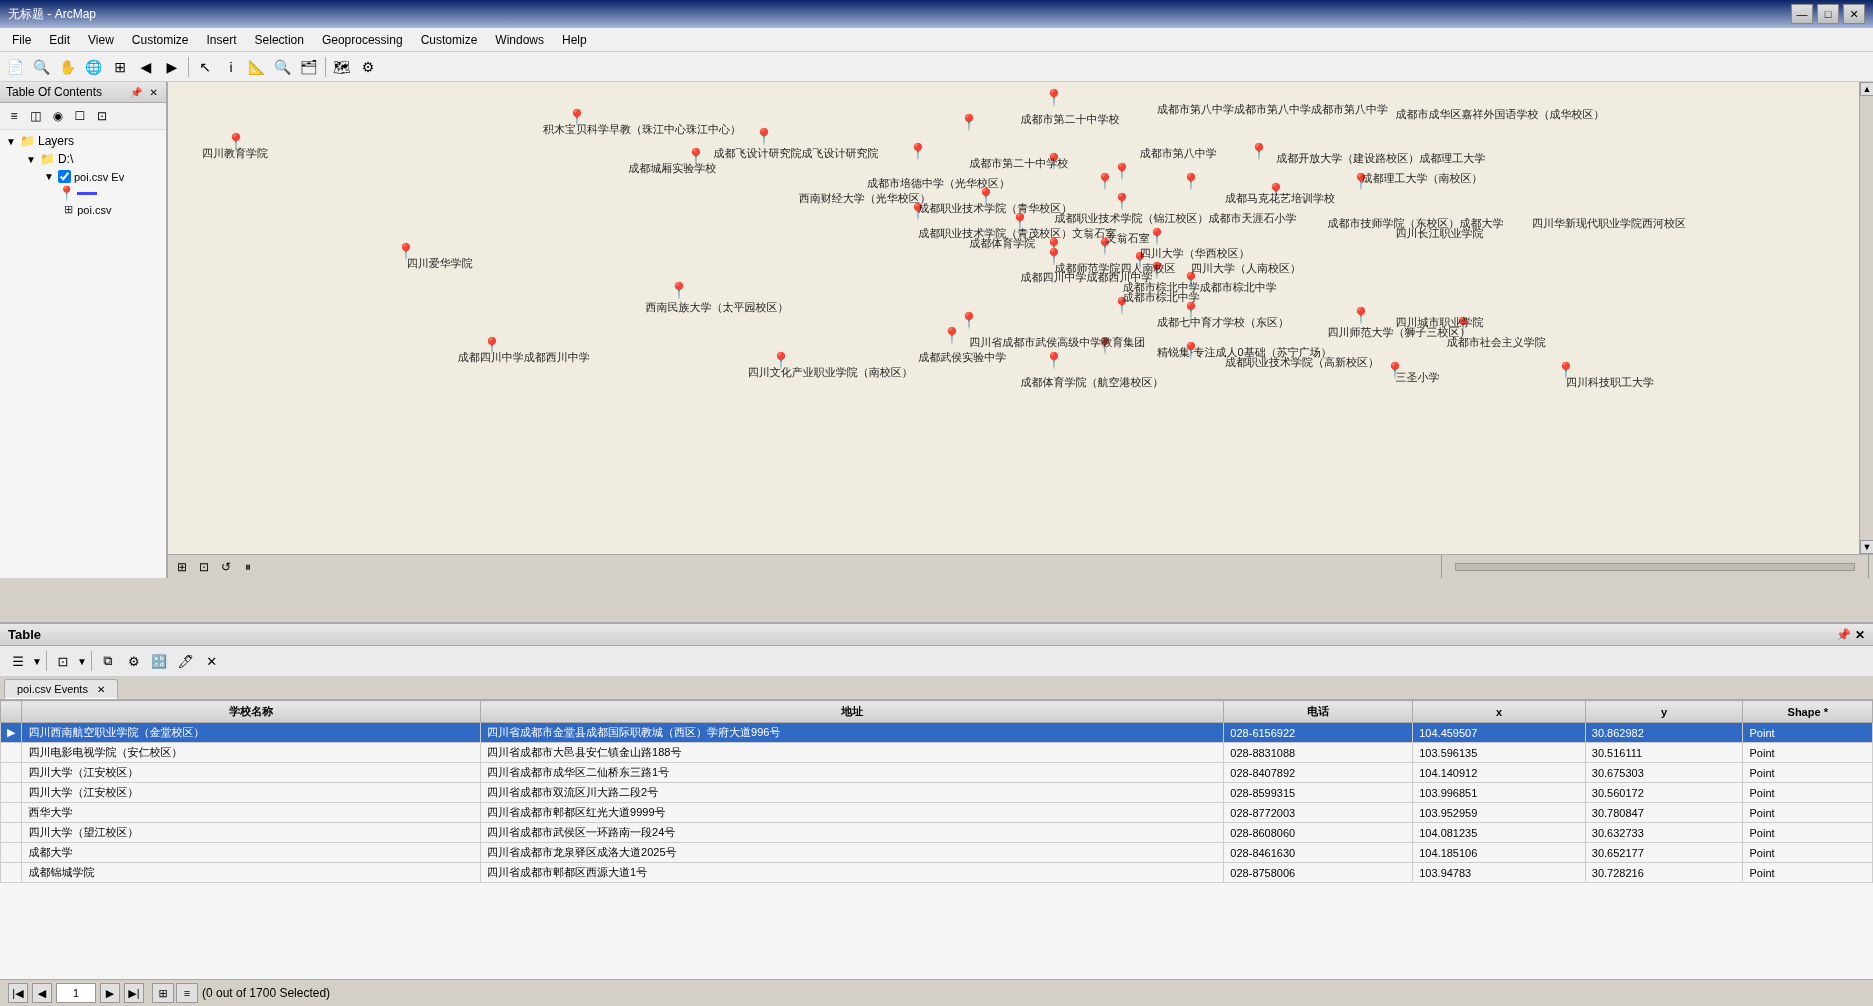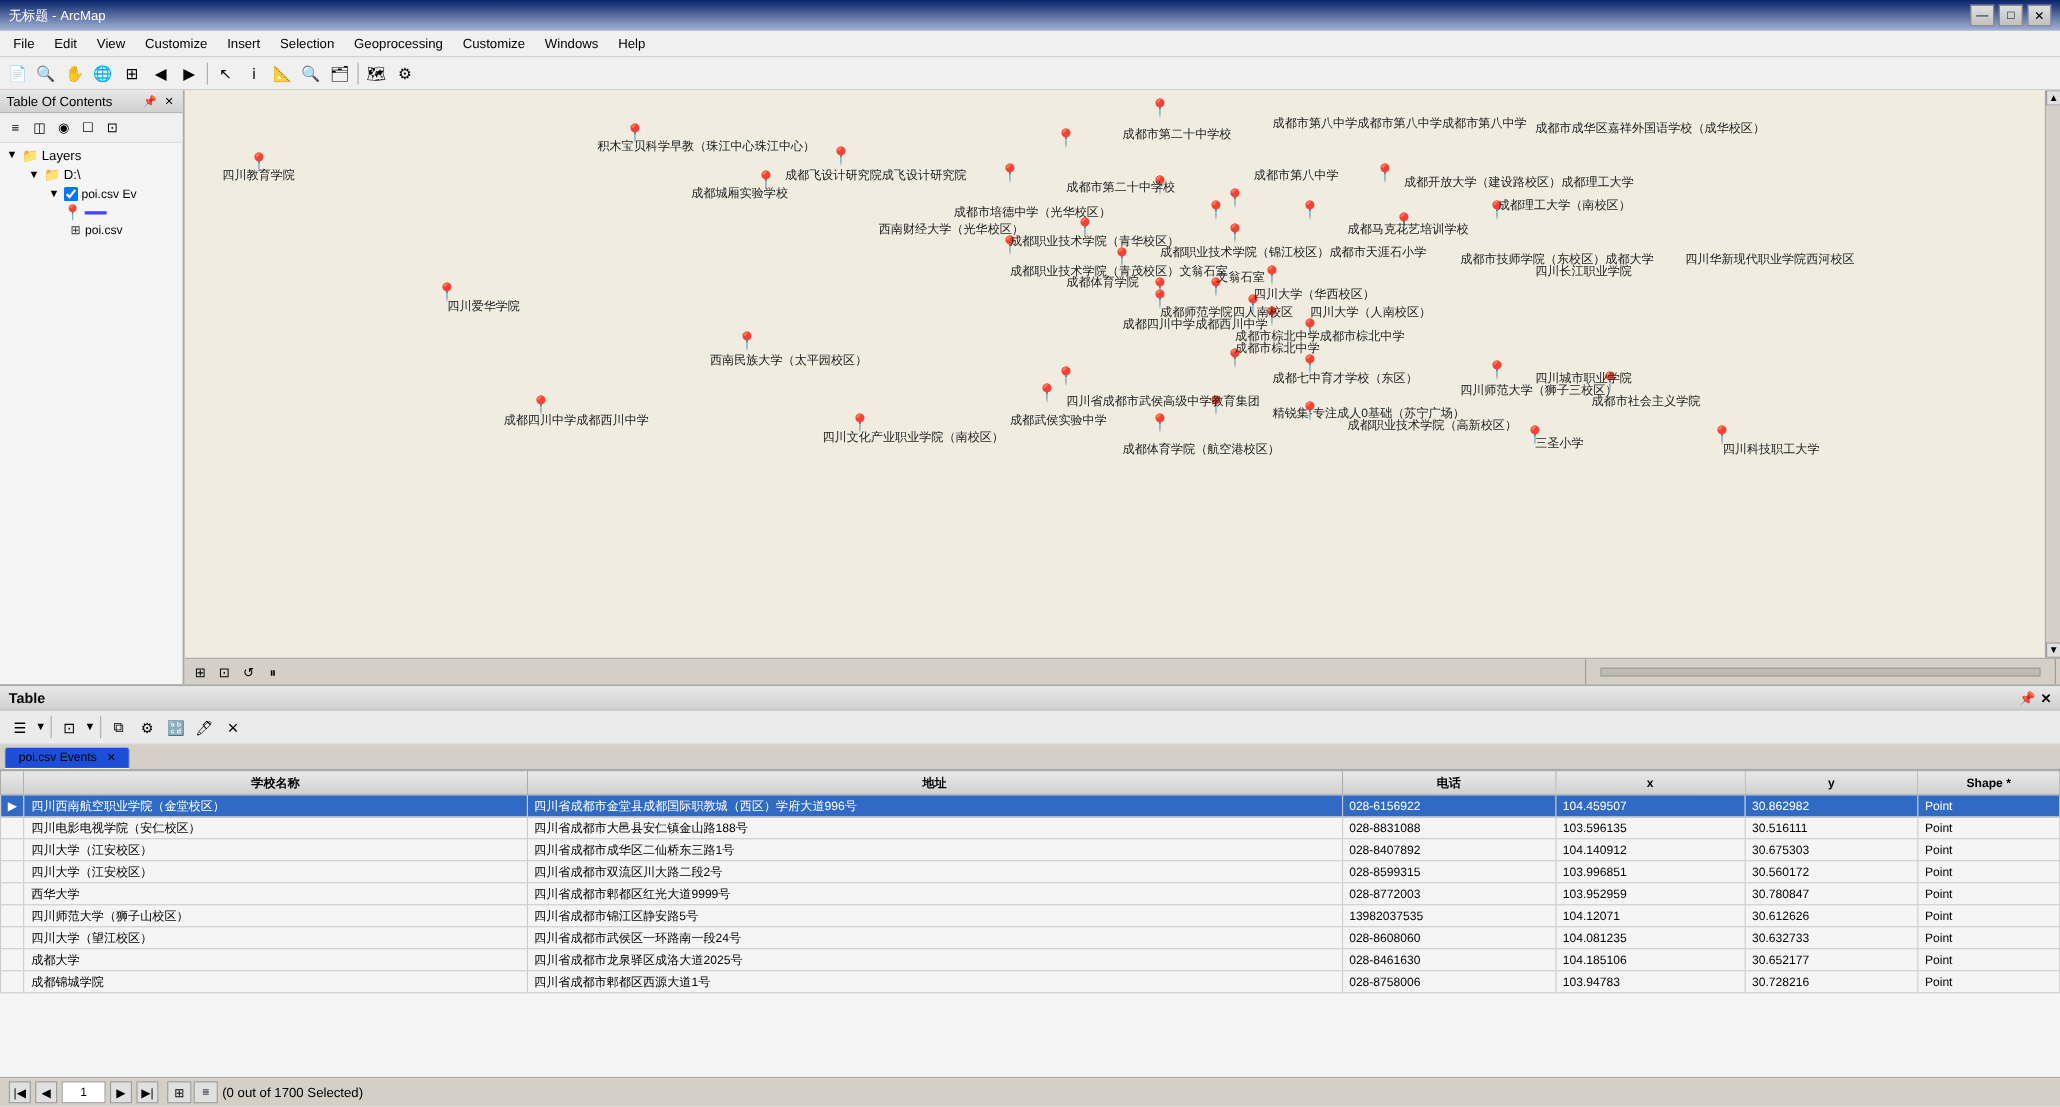--- a/index.html
+++ b/index.html
@@ -61,20 +61,21 @@
       font-size: 14px;
       background: transparent;
     }
     .toolbar-separator { width: 1px; height: 20px; background: #aaa; margin: 0 2px; }
 
     
     .main-layout {
       display: flex;
       flex-direction: column;
       height: calc(100vh - 82px);
+      gap: 44px;
     }
 
     
     .top-section {
       display: flex;
       flex: 1;
       overflow: hidden;
     }
 
     
@@ -254,21 +255,21 @@
       padding: 3px 12px;
       background: #e0ddd5;
       border: 1px solid #aaa;
       border-bottom: none;
       cursor: pointer;
       font-size: 11px;
       margin-right: 2px;
       border-radius: 3px 3px 0 0;
     }
     .table-tab.active {
-      background: #1d4ed8;
+      background: #e5e5e5;
       border-bottom: 1px solid white;
     }
     .table-tab-close { margin-left: 6px; cursor: pointer; font-size: 10px; }
 
     .table-content { flex: 1; overflow: auto; }
     .data-table {
       width: 100%;
       border-collapse: collapse;
       font-size: 11px;
     }
@@ -649,29 +650,20 @@
     <td class="row-indicator"></td>
     <td>西华大学</td>
     <td>四川省成都市郫都区红光大道9999号</td>
     <td>028-8772003</td>
     <td>103.952959</td>
     <td>30.780847</td>
     <td>Point</td>
   </tr>
             <tr>
     <td class="row-indicator"></td>
-    <td>四川师范大学（狮子山校区）</td>
-    <td>四川省成都市锦江区静安路5号</td>
-    <td>13982037535</td>
-    <td>104.12071</td>
-    <td>30.612626</td>
-    <td>Point</td>
-  </tr>
-            <tr>
-    <td class="row-indicator"></td>
     <td>四川大学（望江校区）</td>
     <td>四川省成都市武侯区一环路南一段24号</td>
     <td>028-8608060</td>
     <td>104.081235</td>
     <td>30.632733</td>
     <td>Point</td>
   </tr>
             <tr>
     <td class="row-indicator"></td>
     <td>成都大学</td>

